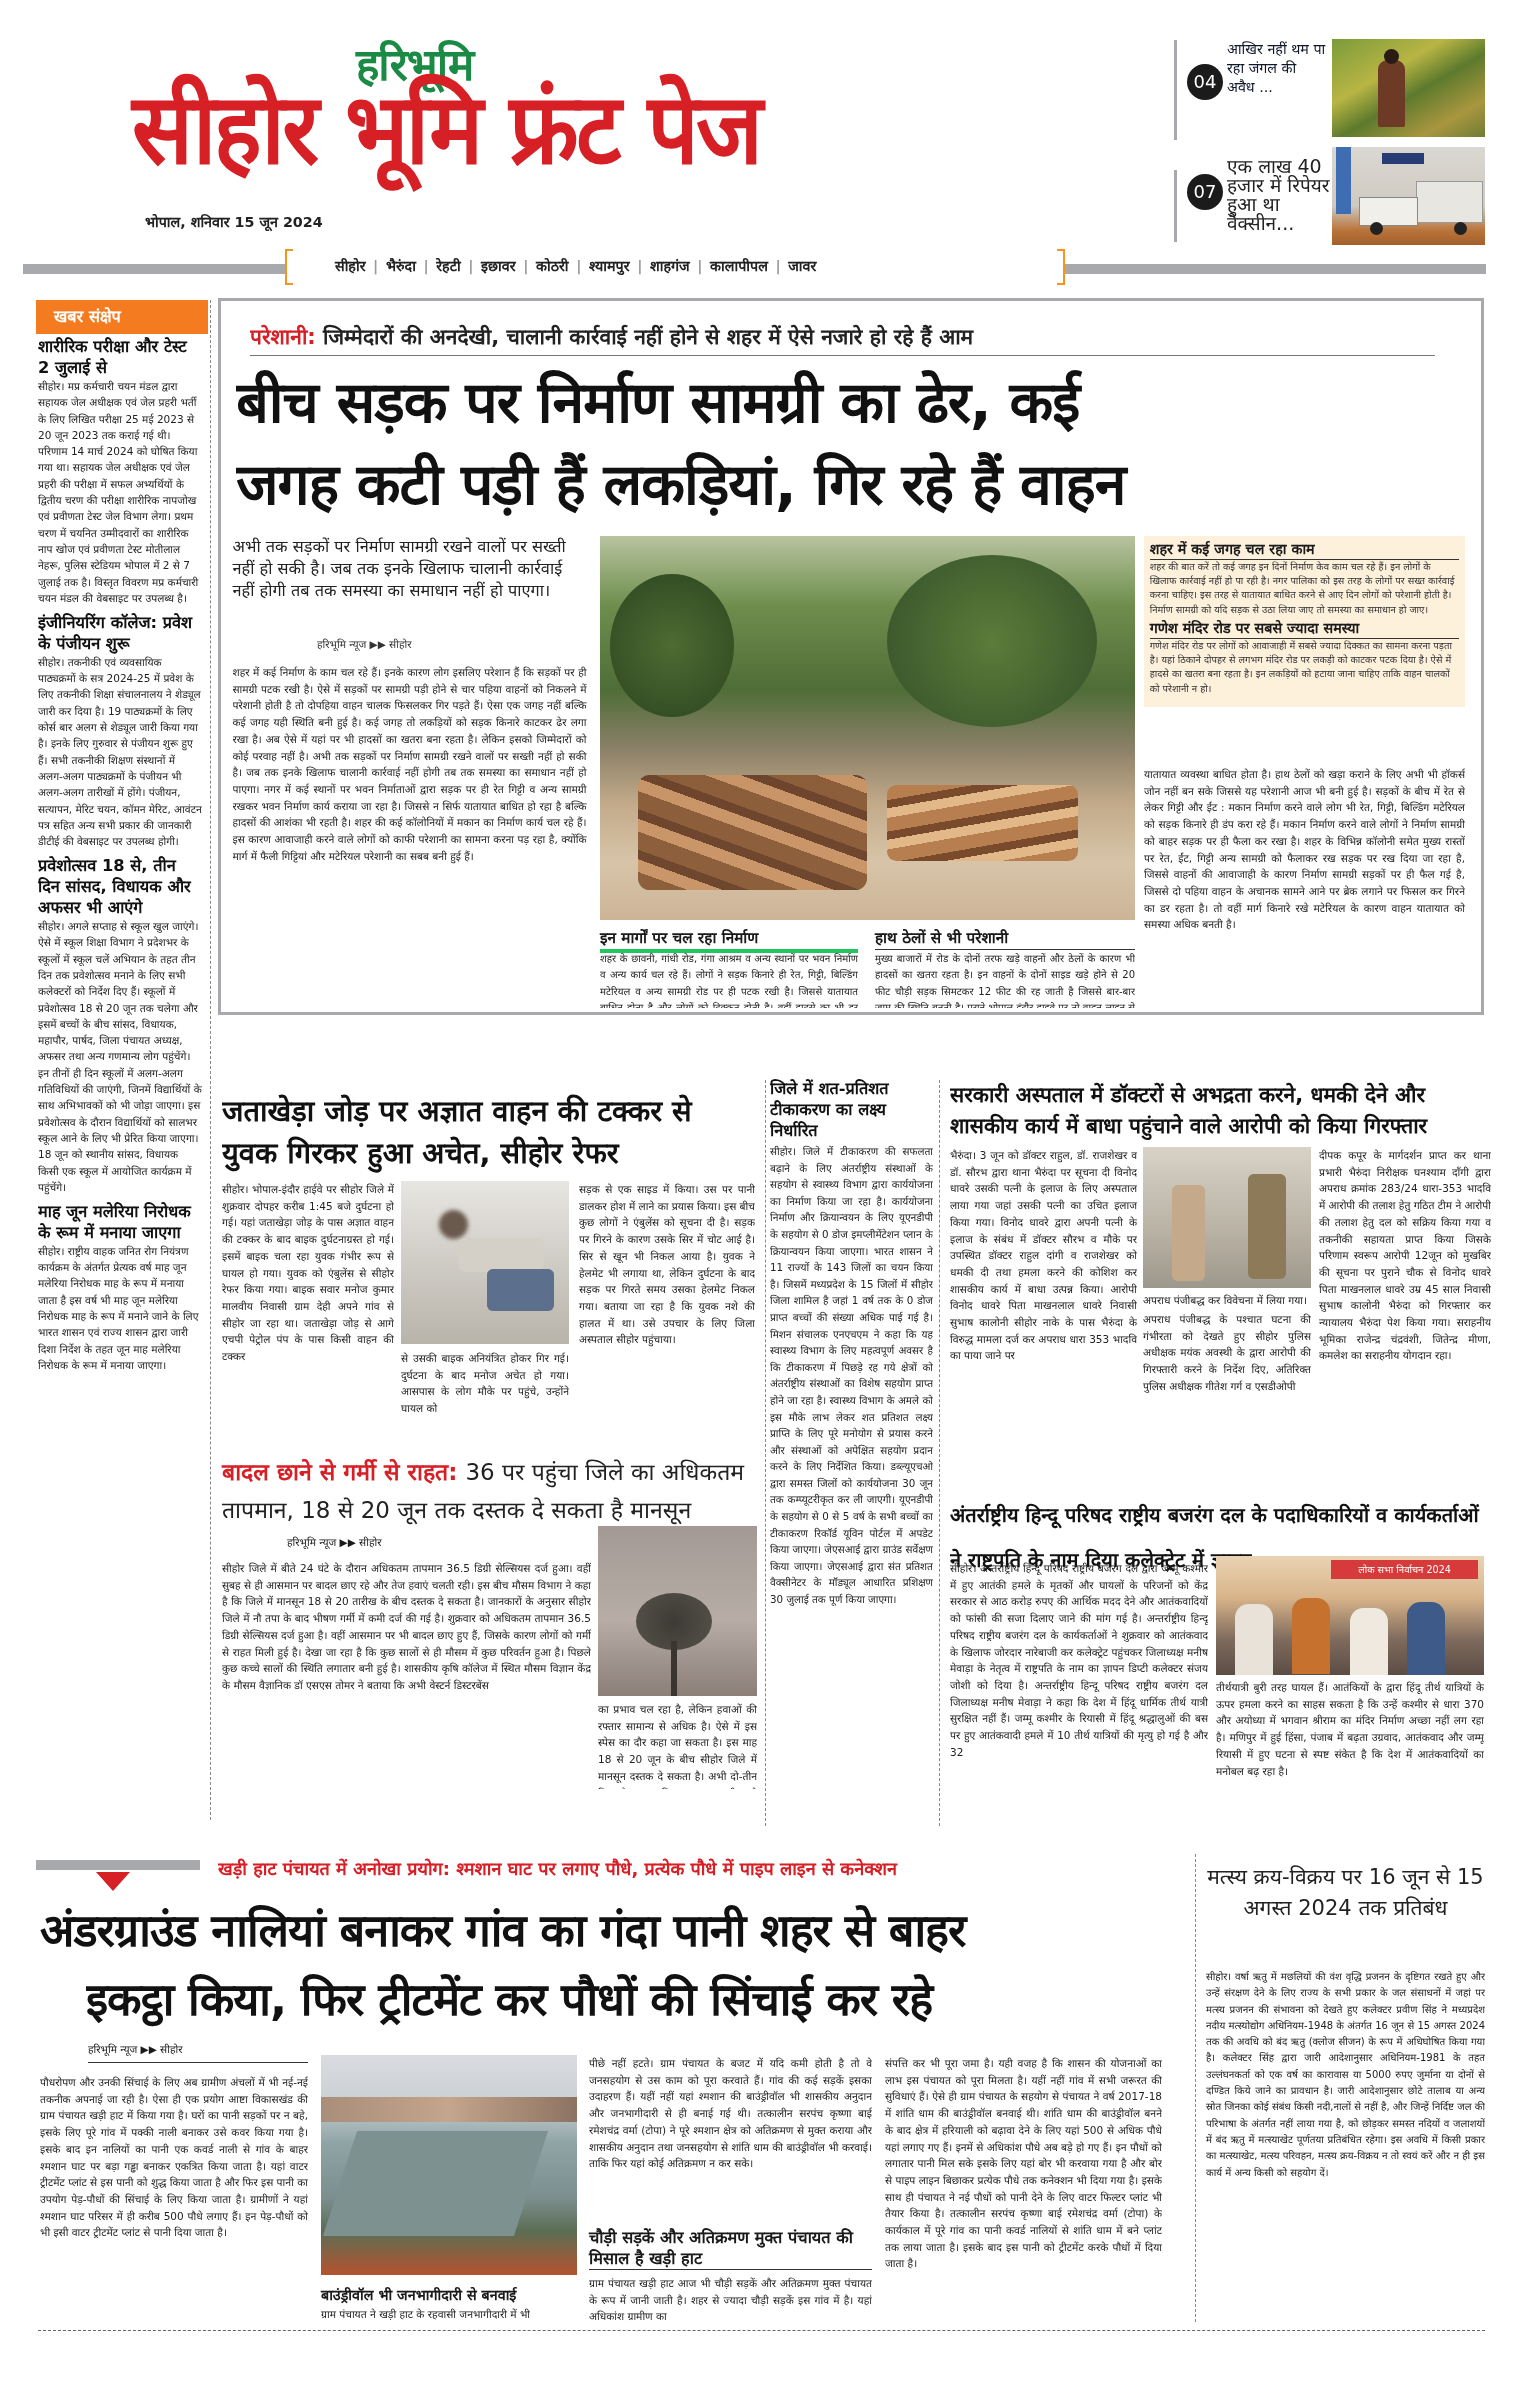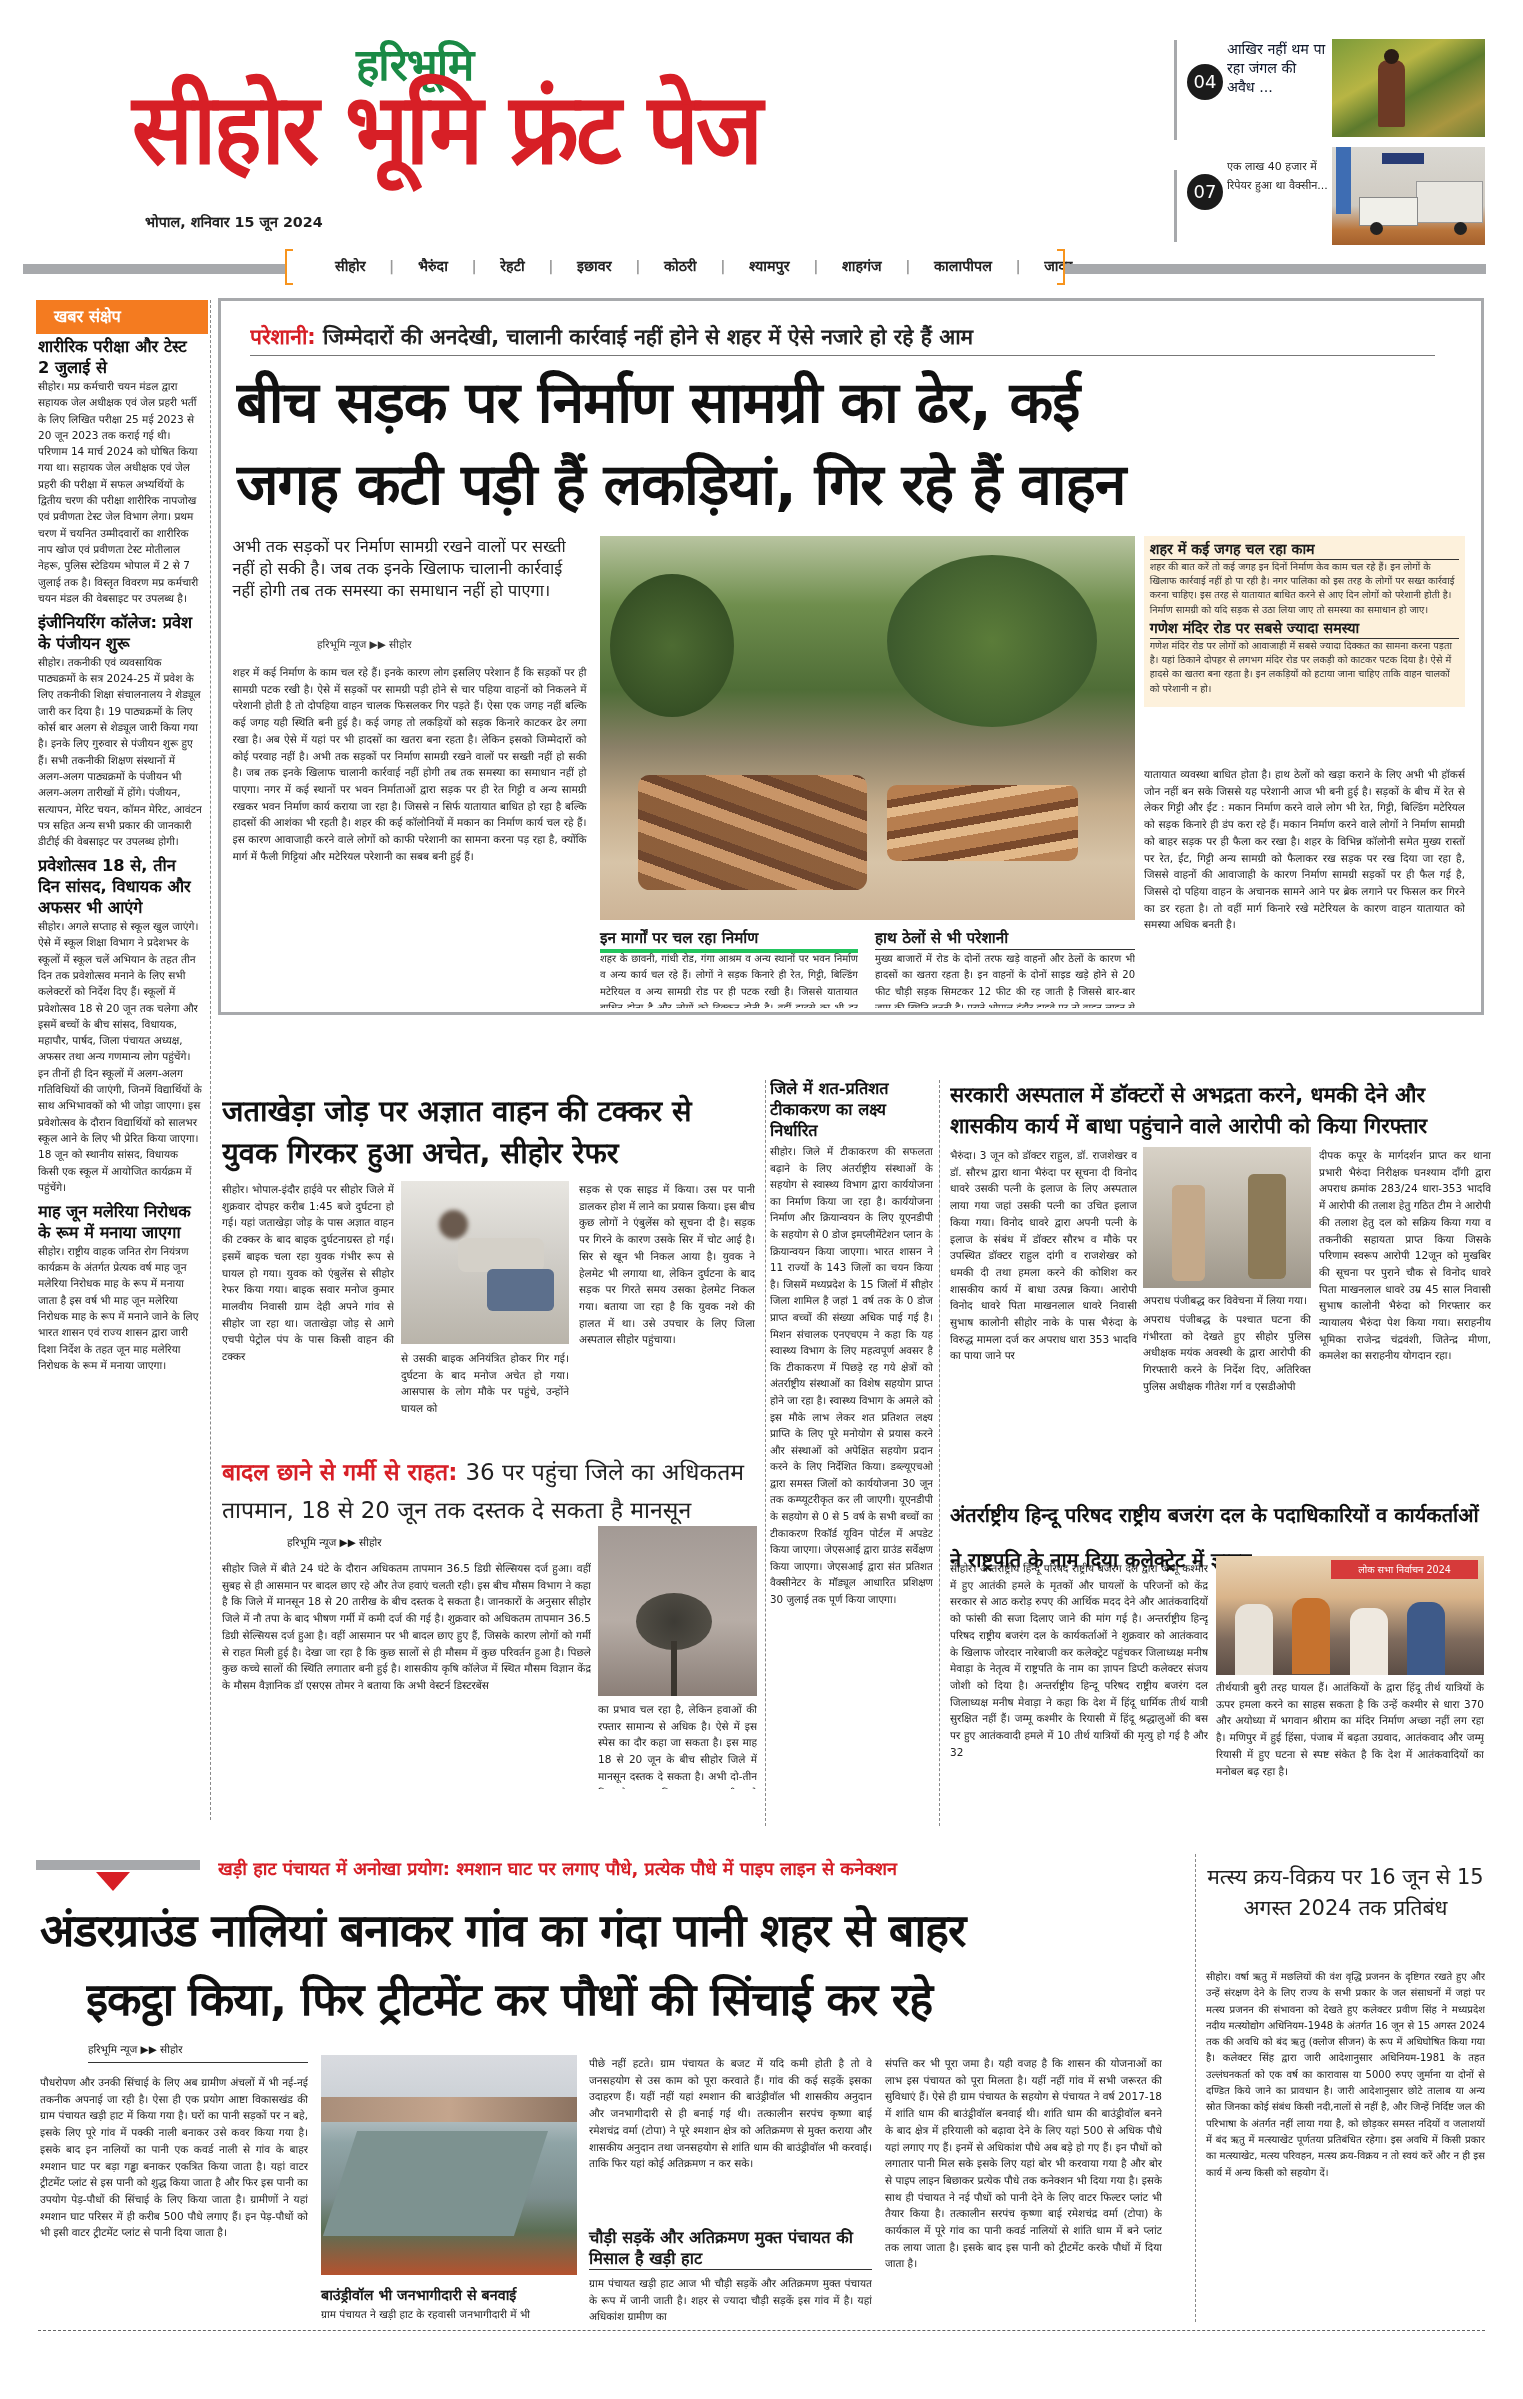--- a/index.html
+++ b/index.html
@@ -26,34 +26,34 @@
   <div class="abs" style="left:1187px;top:38px;width:335px;height:100px">
     <div class="abs" style="left:0;top:26px;width:36px;height:36px;border-radius:50%;background:#1b1b1b;color:#fff;font-size:18px;text-align:center;line-height:36px">04</div>
     <div class="abs" style="left:40px;top:1.9px;width:99px;font-size:14.3px;line-height:19px;color:#0f172a">आखिर नहीं थम पा रहा जंगल की अवैध ...</div>
     <div class="abs photo" style="left:145px;top:1px;width:153px;height:98px;background:linear-gradient(150deg,#7b9b3a 0%,#b8b544 35%,#5d7a2d 55%,#a9963f 80%,#6e7d34 100%)">
       <div class="abs" style="left:46px;top:21px;width:27px;height:67px;background:#6d3a25;border-radius:9.6px 9.6px 1.9px 1.9px"></div>
       <div class="abs" style="left:52px;top:9.6px;width:15.3px;height:15.3px;background:#2a1c15;border-radius:50%"></div>
     </div>
   </div>
   <div class="abs" style="left:1187px;top:145px;width:335px;height:100px">
     <div class="abs" style="left:0;top:29px;width:36px;height:36px;border-radius:50%;background:#1b1b1b;color:#fff;font-size:18px;text-align:center;line-height:36px">07</div>
-    <div class="abs" style="left:40px;top:11.5px;width:107px;font-size:11px;line-height:19px;color:#222">एक लाख 40 हजार में रिपेयर हुआ था वैक्सीन...</div>
+    <div class="abs" style="left:40px;top:11.5px;width:107px;font-size:19px;line-height:19px;color:#222">एक लाख 40 हजार में रिपेयर हुआ था वैक्सीन...</div>
     <div class="abs photo" style="left:145px;top:1.9px;width:153px;height:98px;background:linear-gradient(180deg,#dad8d2 0%,#cfcac1 60%,#b9743a 85%,#a4602c 100%)">
       <div class="abs" style="left:3.8px;top:0;width:15.3px;height:67px;background:#3e6db3"></div>
       <div class="abs" style="left:50px;top:5.7px;width:42px;height:11.5px;background:#283c75"></div>
       <div class="abs" style="left:84px;top:34px;width:67px;height:42px;background:#e8e6e0;border:1px solid #999"></div>
       <div class="abs" style="left:27px;top:50px;width:59px;height:29px;background:#f0efe9;border:1px solid #888"></div>
       <div class="abs" style="left:38px;top:75px;width:13.4px;height:13.4px;border-radius:50%;background:#222"></div>
       <div class="abs" style="left:122px;top:75px;width:13.4px;height:13.4px;border-radius:50%;background:#222"></div>
     </div>
   </div>
 
   <div class="abs rule" style="left:23px;top:264px;width:262px;height:9.6px"></div>
   <div class="abs" style="left:285px;top:249px;width:7.6px;height:36px;border:2.9px solid #f7941d;border-right:none"></div>
-  <div class="abs" style="left:335px;top:252px;height:27px;display:flex;align-items:center;gap:16px;font-size:14.3px;font-weight:bold;color:#222;white-space:nowrap">
+  <div class="abs" style="left:335px;top:252px;height:27px;display:flex;align-items:center;gap:0;font-size:14.3px;font-weight:bold;color:#222;white-space:nowrap">
     <span>सीहोर</span>
       <span style="color:#999;padding:0 7.6px">|</span>
     <span>भैरुंदा</span>
       <span style="color:#999;padding:0 7.6px">|</span>
     <span>रेहटी</span>
       <span style="color:#999;padding:0 7.6px">|</span>
     <span>इछावर</span>
       <span style="color:#999;padding:0 7.6px">|</span>
     <span>कोठरी</span>
       <span style="color:#999;padding:0 7.6px">|</span>

